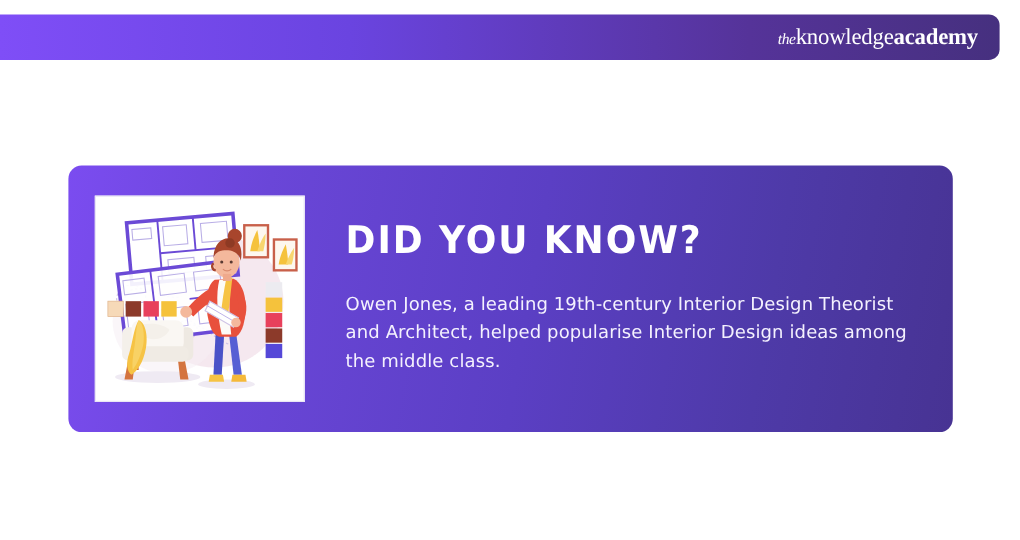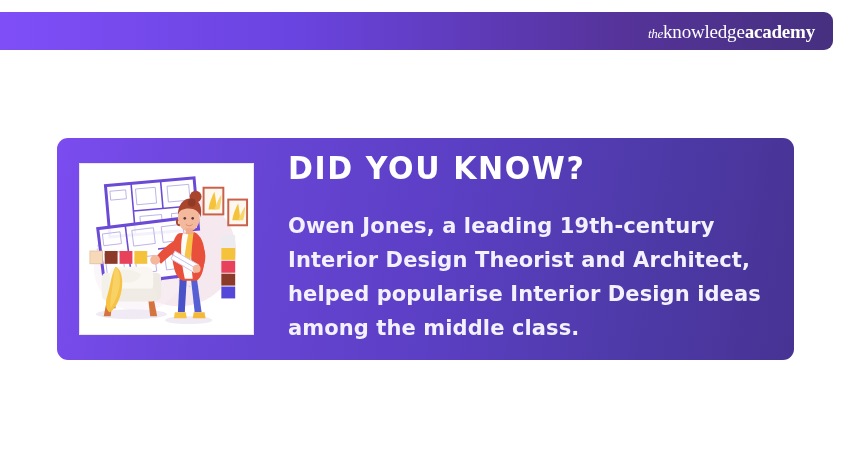--- a/index.html
+++ b/index.html
@@ -92,22 +92,22 @@
     font-size: 30px;
     letter-spacing: 1.6px;
     margin: 0 0 26px 0;
     line-height: 1;
     transform: scaleY(1.06);
     transform-origin: left top;
   }
   #card-body {
     color: #f4f1fe;
     font-family: "DejaVu Sans", sans-serif;
-    font-weight: 700;
-    font-size: 21px;
+    font-weight: 400;
+    font-size: 15px;
     line-height: 1.62;
     margin: 0;
     letter-spacing: 0.1px;
   }
 </style>
 </head>
 <body>
 
 <div id="header-bar">
   <div id="brand-logo">

